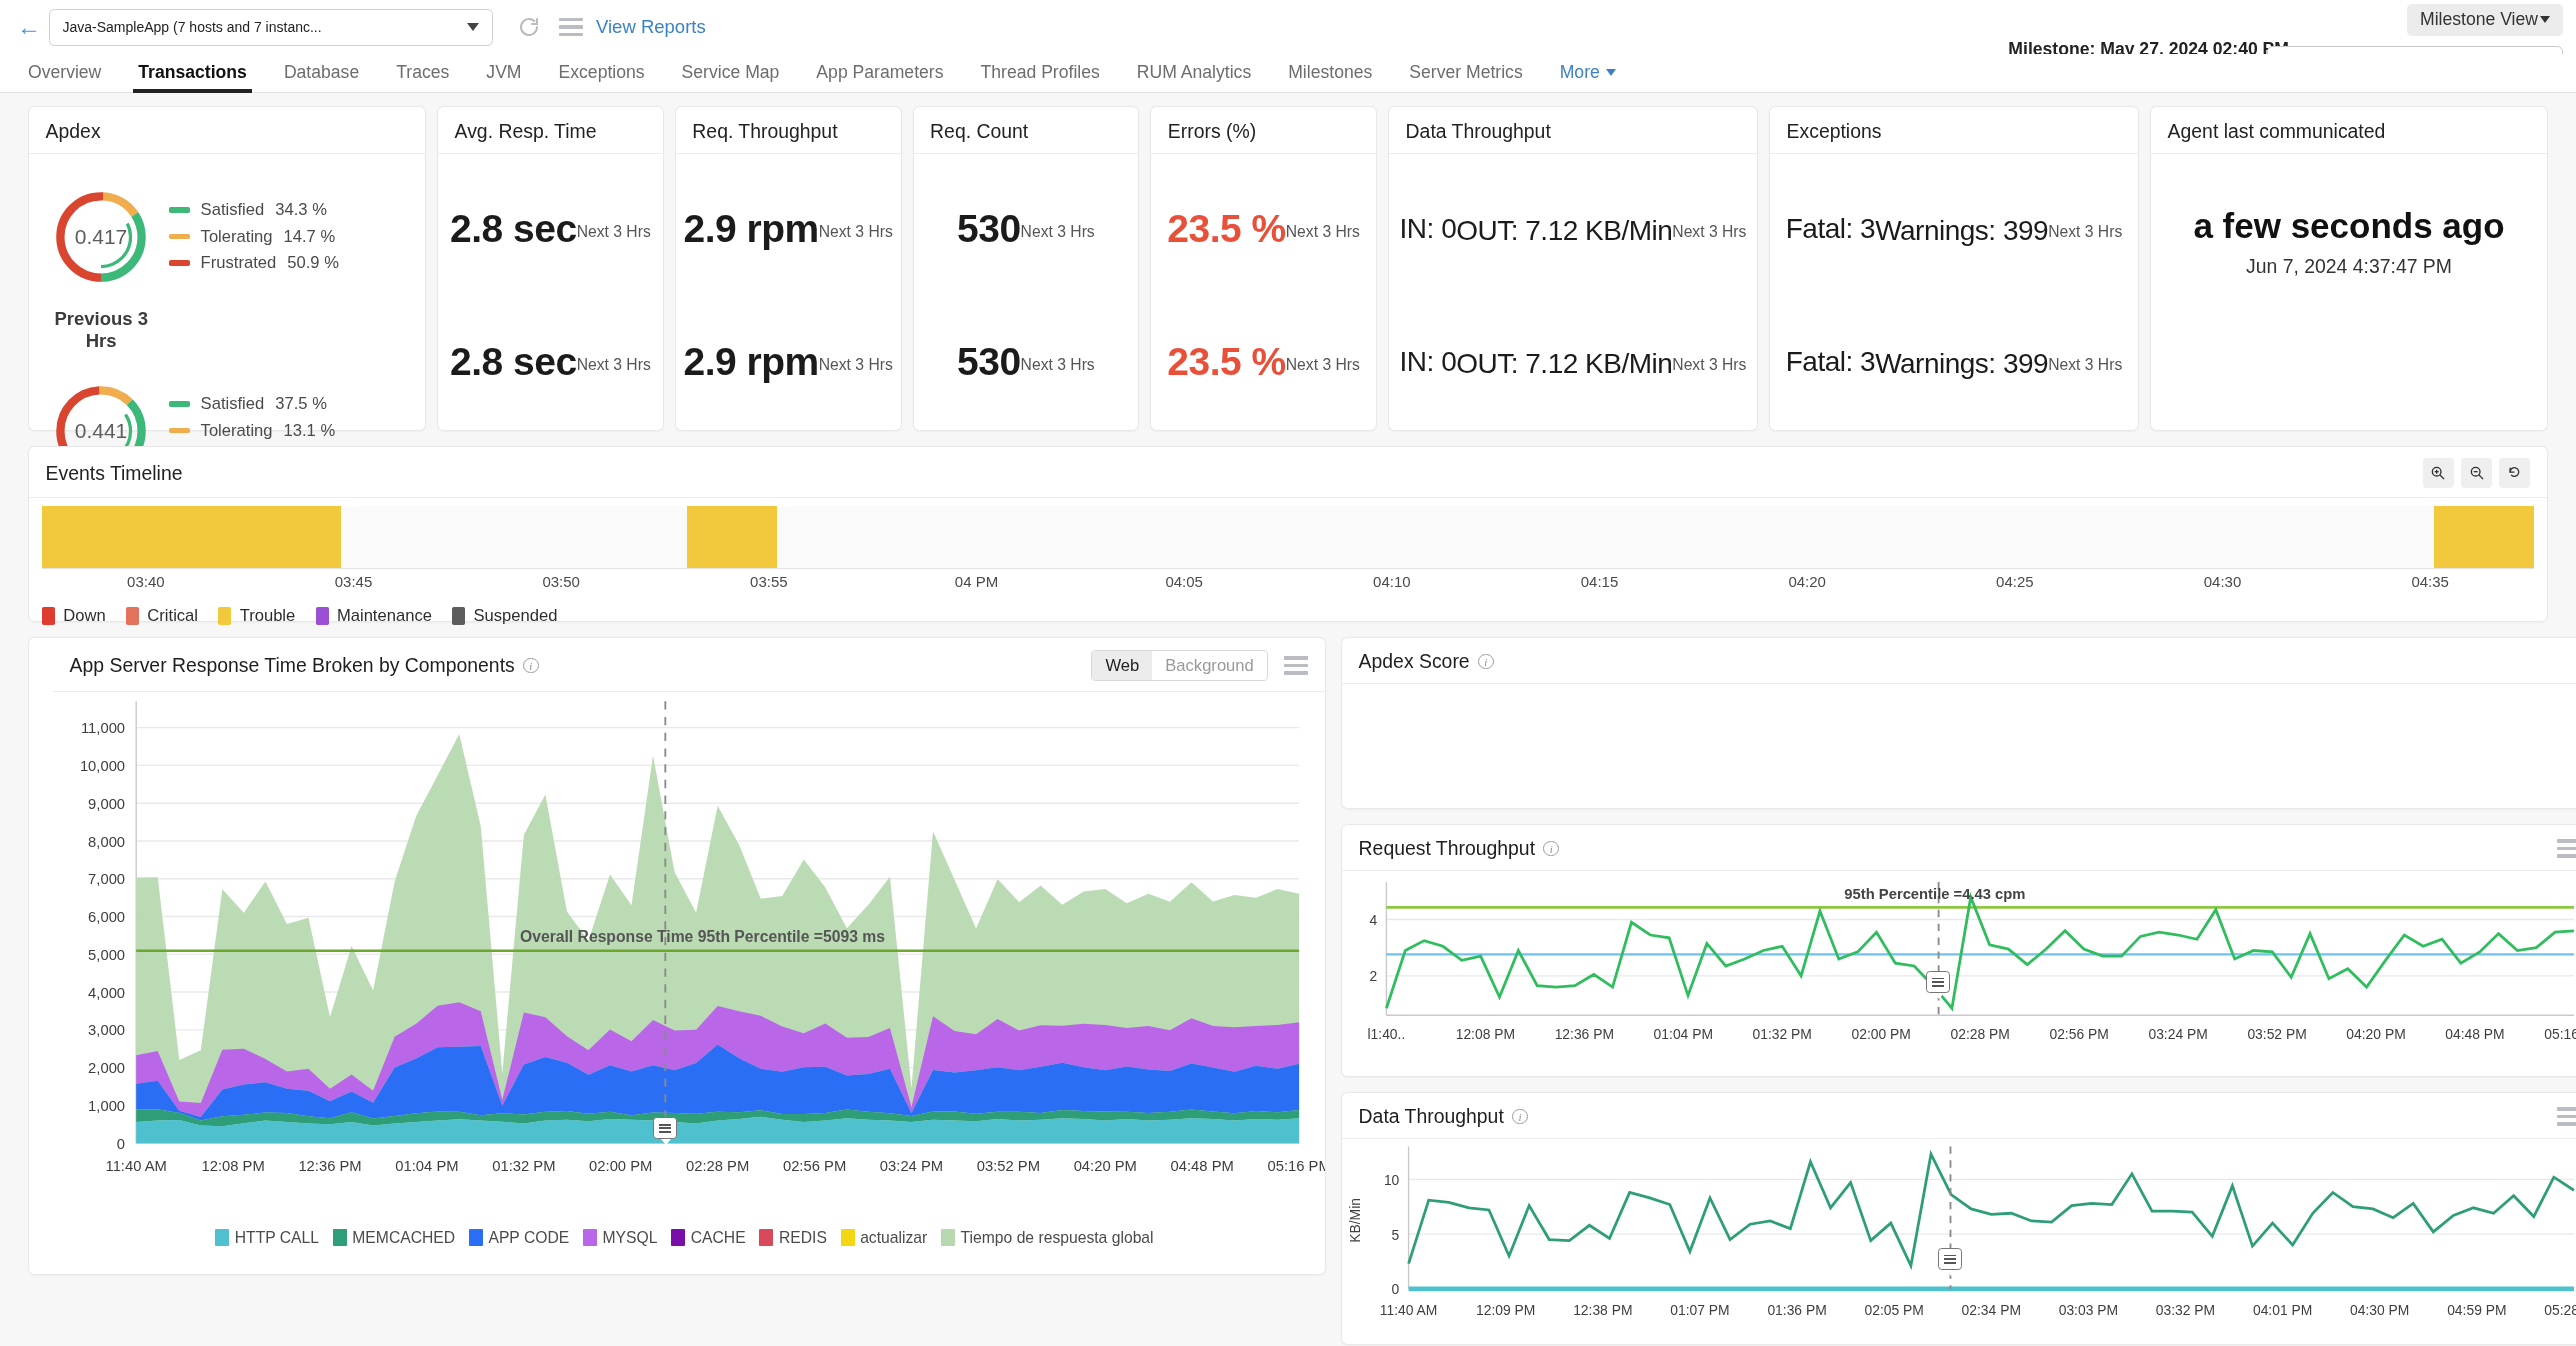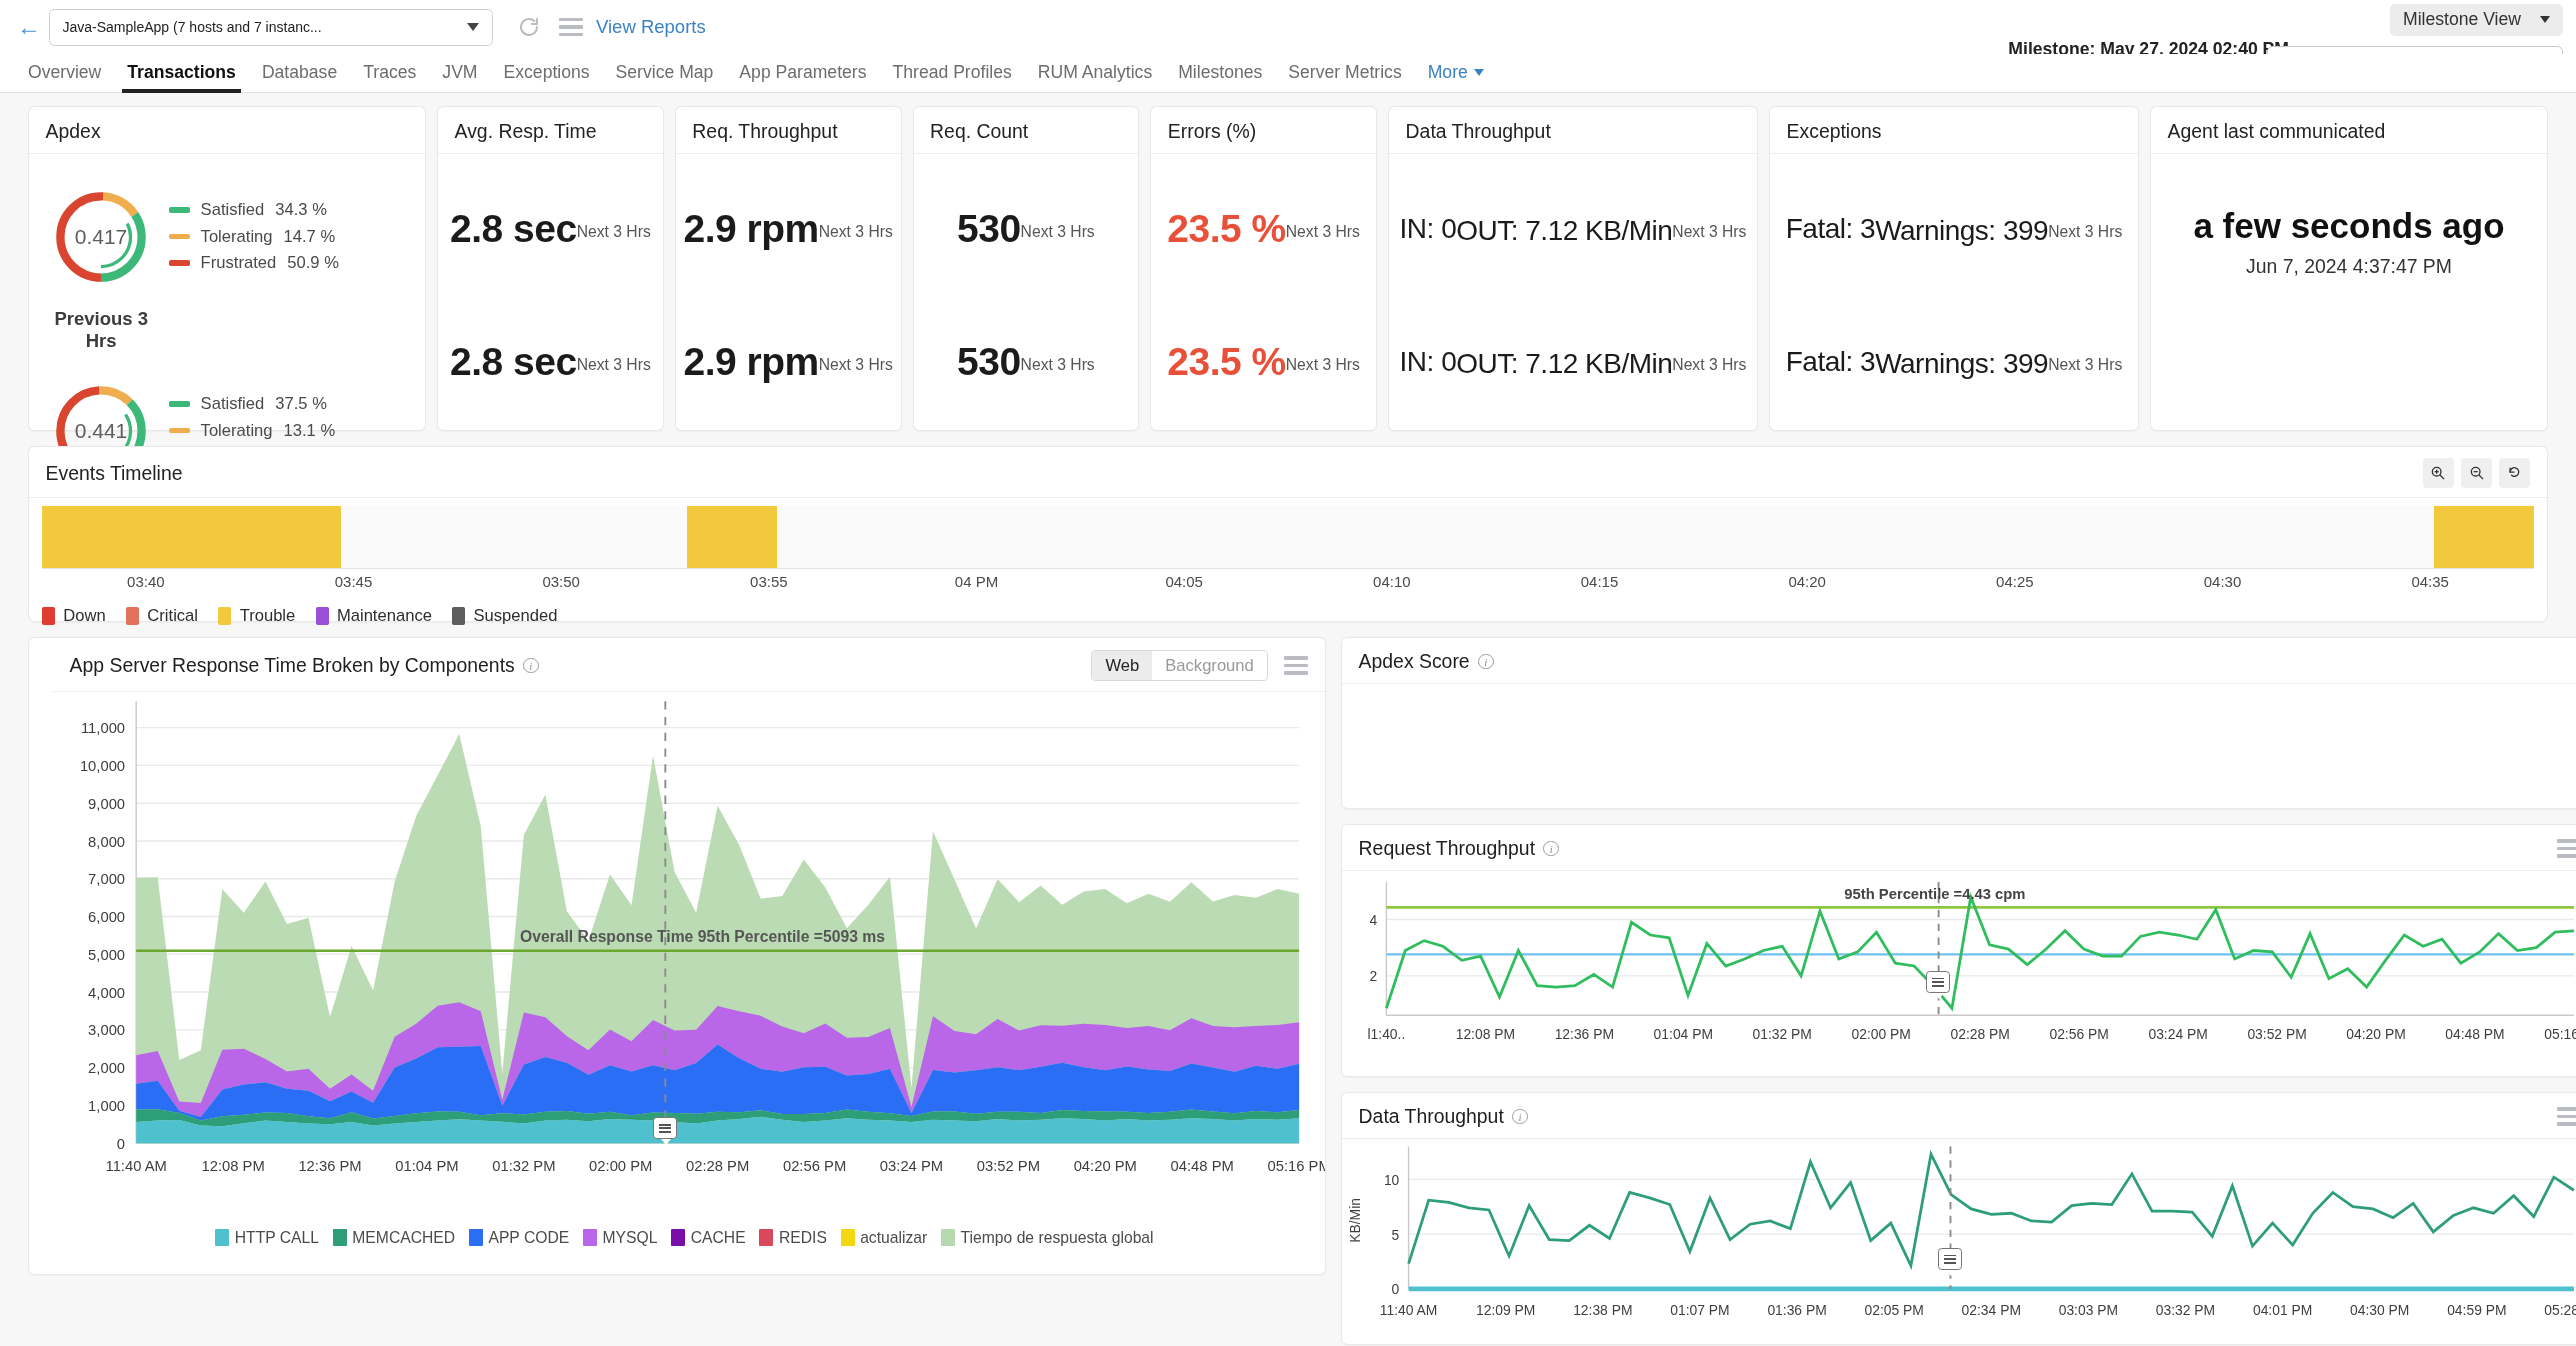--- a/index.html
+++ b/index.html
@@ -20,27 +20,27 @@
                 display:flex; align-items:center; justify-content:space-between; padding:0 13px; background:#fff; cursor:pointer; }
   .app-select .label { font-size:14px; color:#222; white-space:nowrap; overflow:hidden; }
   .caret { width:0;height:0;border-left:6.5px solid transparent;border-right:6.5px solid transparent;border-top:8.3px solid #444; margin-left:13px;}
   .refresh-icon { margin-left:24px; width:24px; height:24px; cursor:pointer; }
   .hamburger { margin-left:18.5px; width:24px; display:flex; flex-direction:column; gap:3.7px; cursor:pointer;}
   .hamburger span { display:block; height:3.7px; background:#b9bcc0; border-radius:0.9px;}
   .hamburger span:nth-child(2){ width:100%;}
   .view-reports { margin-left:13px; font-size:18.5px; color:#3b82c4; cursor:pointer; }
 
   .milestone-label { position:absolute; right:287px; top:39px; font-size:17.6px; font-weight:bold; color:#222; white-space:nowrap;}
-  .milestone-view-btn { position:absolute; right:13px; top:3.7px; background:#ececec; border-radius:5px; padding:5.5px 13px; font-size:17.6px; color:#333; display:flex; align-items:center; gap:19px; cursor:pointer;}
+  .milestone-view-btn { position:absolute; right:13px; top:3.7px; background:#ececec; border-radius:5px; padding:5.5px 13px; font-size:17.6px; color:#333; display:flex; align-items:center; gap:2px; cursor:pointer;}
   .mv-caret { width:0;height:0;border-left:5.5px solid transparent;border-right:5.5px solid transparent;border-top:7.4px solid #333;}
   .range-input { position:absolute; right:13px; top:46px; width:296px; height:43px; border:0.9px solid #c9c9c9; border-radius:5.5px; background:#fff;
                  display:flex; align-items:center; padding:0 15px; font-size:18.5px; color:#6a6a6a; cursor:pointer;}
 
   
-  .navbar { height:39px; background:#fff; display:flex; align-items:flex-end; padding-left:15px; gap:0; border-bottom:0.9px solid #e3e3e3; position:relative;}
+  .navbar { height:39px; background:#fff; display:flex; align-items:flex-end; padding-left:15px; gap:11px; border-bottom:0.9px solid #e3e3e3; position:relative;}
   .nav-tab { font-size:17.6px; color:#6d6d6d; padding:0 13px 9.2px 13px; cursor:pointer; white-space:nowrap; position:relative;}
   .nav-tab.active { color:#111; font-weight:bold; }
   .nav-tab.active:after { content:''; position:absolute; left:7.4px; right:7.4px; bottom:-0.9px; height:3.7px; background:#222; }
   .nav-tab.more { color:#3b82c4; display:flex; align-items:center; gap:6.5px; }
   .more-caret { width:0;height:0;border-left:5.5px solid transparent;border-right:5.5px solid transparent;border-top:7.4px solid #3b82c4;}
 
   
   .kpi-row { display:flex; gap:11px; padding:13px 28px 0 28px; align-items:stretch; }
   .card { background:#fff; border:0.9px solid #e8e8e8; border-radius:6.5px; box-shadow:0 0.9px 1.8px rgba(0,0,0,.04); }
   .kpi-card { flex:1 1 0; min-width:0; height:325px; display:flex; flex-direction:column;}

